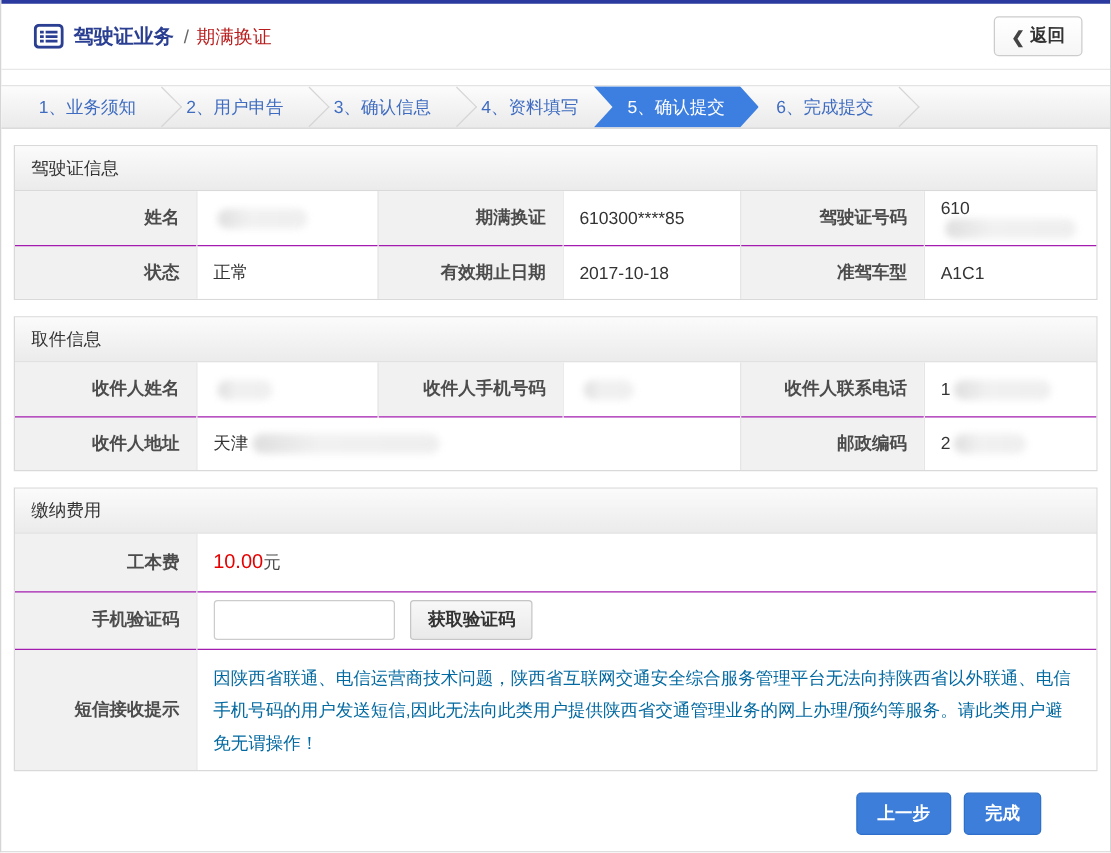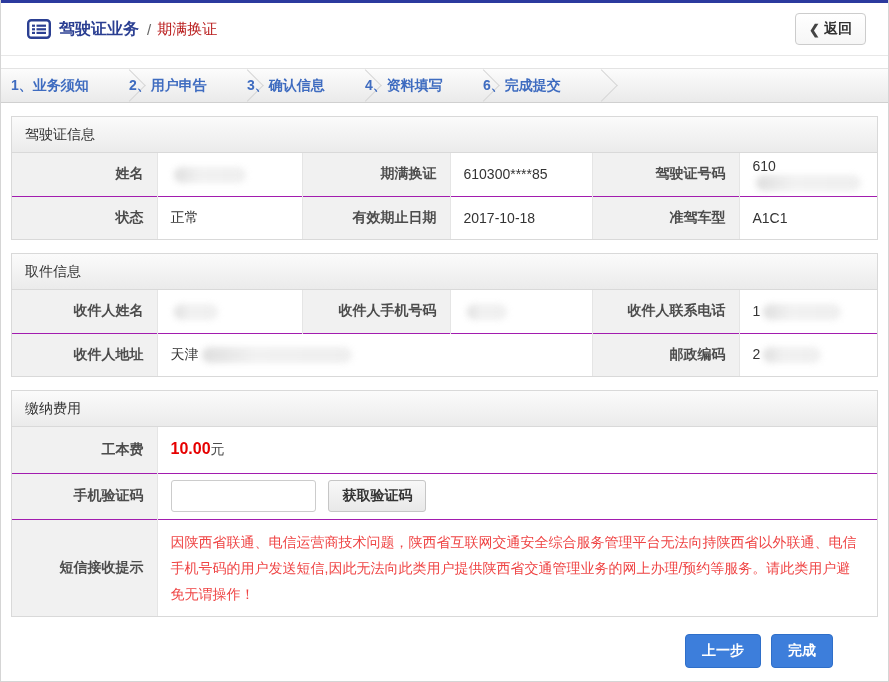--- a/index.html
+++ b/index.html
@@ -44,22 +44,22 @@
     height:35px;
     background:linear-gradient(#fcfcfc,#eaeaea);
     border-top:1px solid #e3e3e3;
     border-bottom:1px solid #d0d0d0;
     display:flex; align-items:stretch;
     padding-left:10px;
     position:relative;
   }
   .step {
     width:118px;
-    display:flex; align-items:center; justify-content:flex-start;
-    font-size:14px; font-weight:bold; color:#3f6cc0;
+    display:flex; align-items:center; justify-content:center;
+    font-size:14px; font-weight:normal; color:#3f6cc0;
     position:relative;
     cursor:pointer;
   }
   .step .sep {
     position:absolute; right:-12px; top:5px;
     width:23px; height:23px;
     border-top:1px solid #d6d6d6; border-right:1px solid #d6d6d6;
     transform:rotate(45deg);
     pointer-events:none;
   }
@@ -88,21 +88,21 @@
     text-align:right; padding-right:13px;
     font-weight:bold; color:#4c4c4c;
     border-left:1px solid #e5e5e5;
   }
   td.val { background:#fff; padding-left:13px; color:#333; border-left:1px solid #e5e5e5; }
   td:first-child { border-left:none; }
   tr + tr td { border-top:1px solid #a21caf; }
 
   .fees td { height:46px; }
   .fees td.notice-cell { height:64px; }
-  .fee-amt { color:#e60000; font-weight:bold; font-size:16px; }
+  .fee-amt { color:#e60000; font-weight:normal; font-size:16px; }
   .fee-unit { color:#4c4c4c; font-size:14px; }
 
   .blob {
     display:inline-block; vertical-align:middle;
     height:16px; border-radius:8px;
     background:linear-gradient(90deg,#d9d9d9,#efefef 35%,#ececec);
     filter:blur(3px); opacity:.85;
     margin-left:3px;
   }
 
@@ -116,21 +116,21 @@
   .code-btn {
     margin-left:9px; height:32px;
     padding:0 13px;
     background:linear-gradient(#f8f8f8,#e9e9e9);
     border:1px solid #c6c6c6; border-radius:3px;
     font-size:14px; font-weight:bold; color:#333;
     cursor:pointer; vertical-align:middle;
     font-family:"Liberation Sans","DejaVu Sans",sans-serif;
   }
   .notice-text {
-    color:#ef4444; font-size:14px; line-height:26px;
+    color:#0369a1; font-size:14px; line-height:26px;
     padding:9px 20px 9px 0; display:block;
   }
 
   .footer {
     margin:17px 55px 0 0;
     display:flex; justify-content:flex-end; gap:10px;
   }
   .btn-primary {
     background:#3d7edb;
     border:1px solid #2f6fc9; border-radius:4px;
@@ -176,20 +176,23 @@
       <i class="sep"></i>
     </div>
     <div class="step">
       <span>3、确认信息</span>
       <i class="sep"></i>
     </div>
     <div class="step">
       <span>4、资料填写</span>
       <i class="sep"></i>
     </div>
+    <div class="step active">
+      <span>5、确认提交</span>
+    </div>
     <div class="step">
       <span>6、完成提交</span>
       <i class="sep"></i>
     </div>
   </div>
 
   <div class="section">
     <div class="section-title">驾驶证信息</div>
     <table>
       <colgroup>

